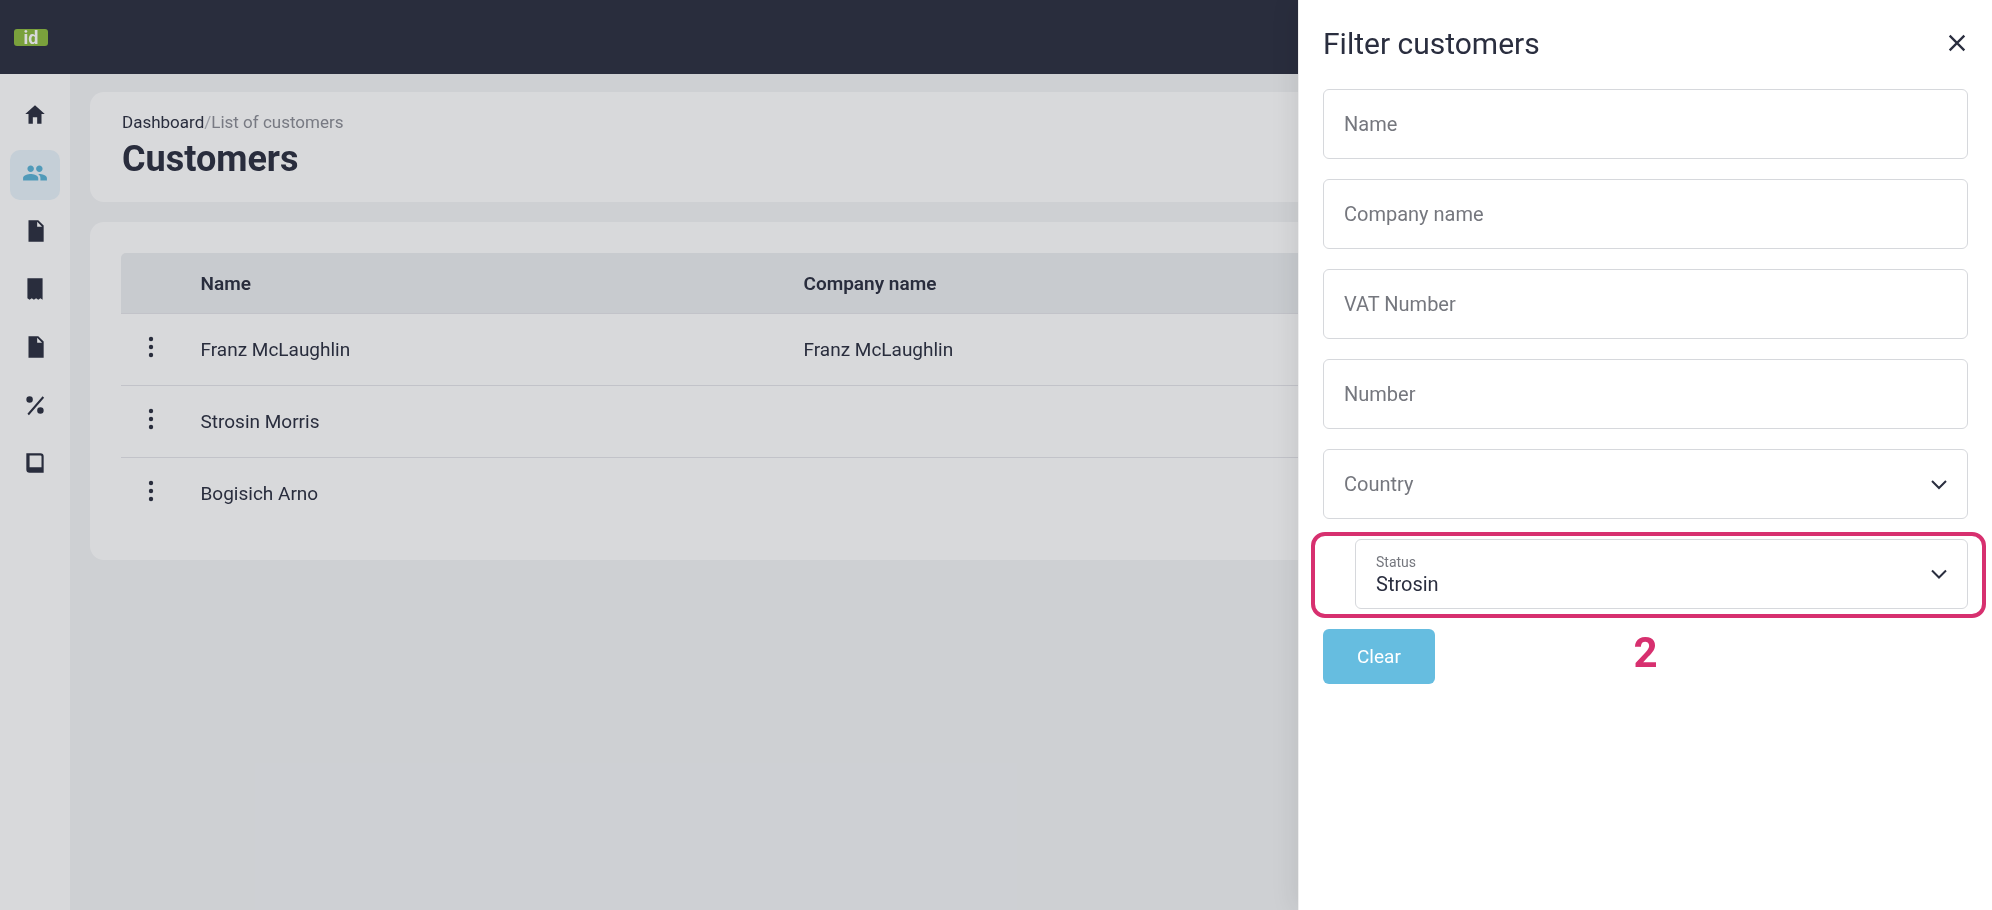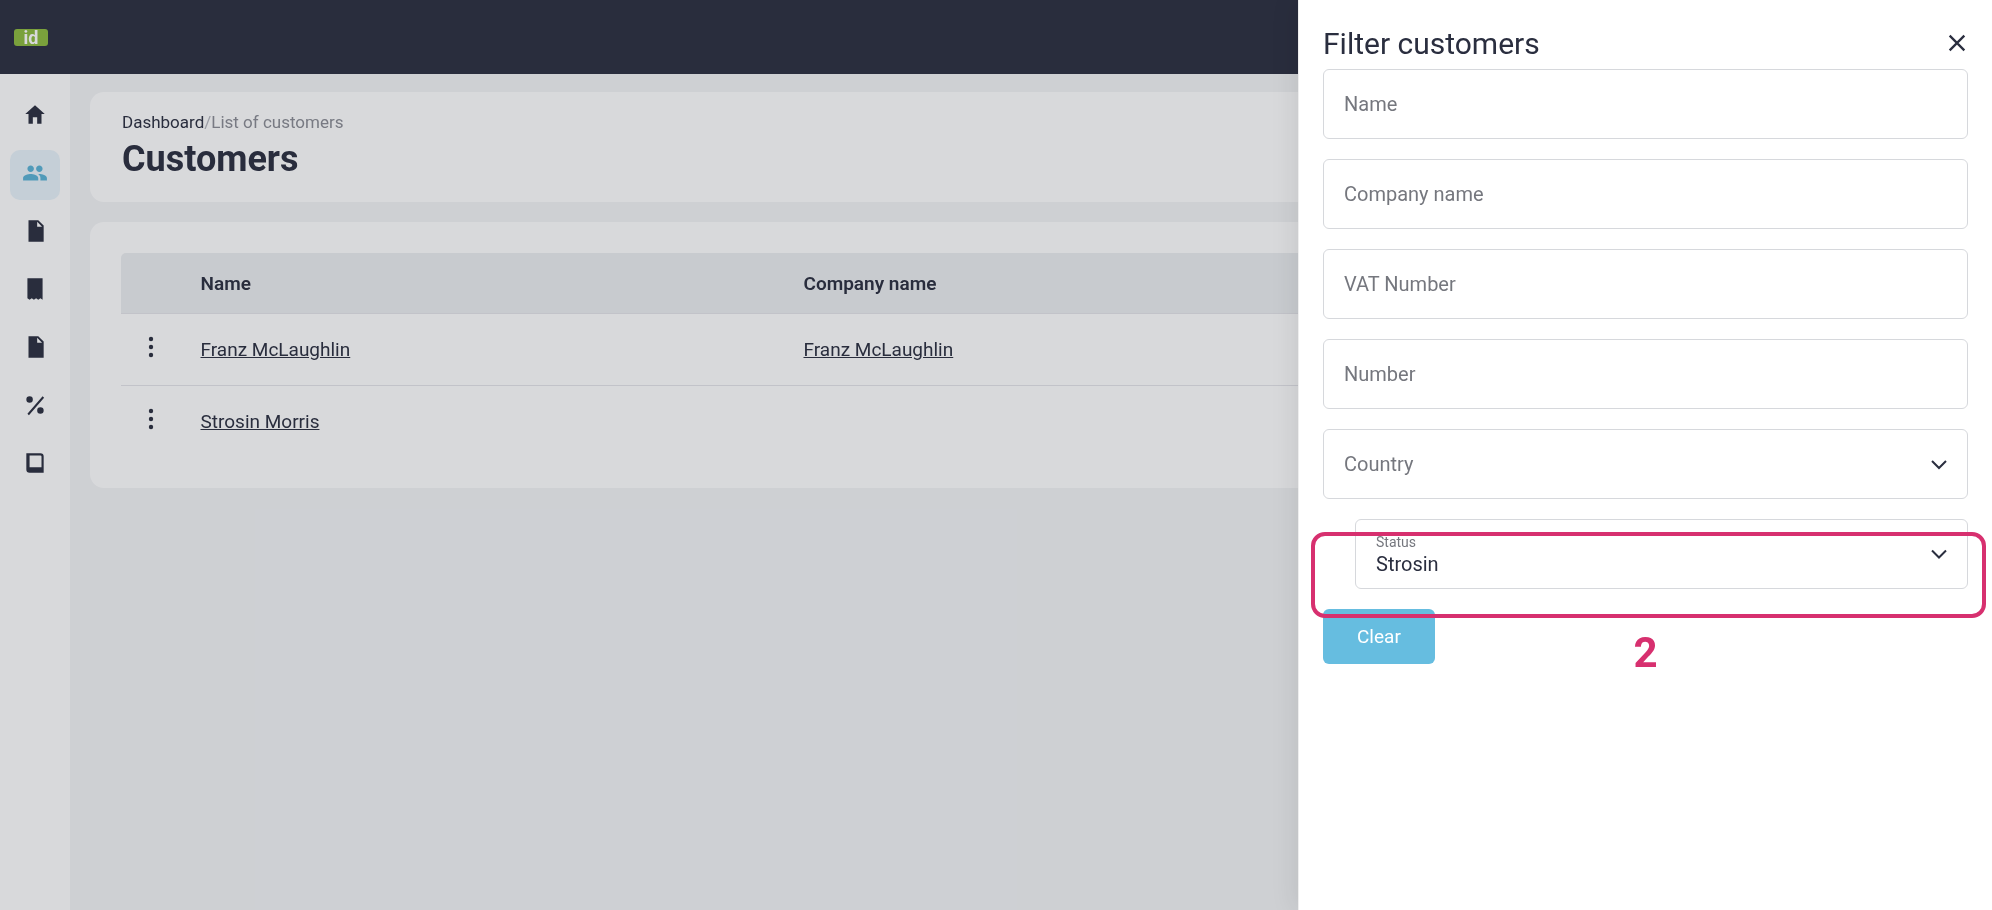--- a/index.html
+++ b/index.html
@@ -125,21 +125,20 @@
   .sort-icon {
     display: inline-block;
     margin-left: 10px;
     vertical-align: middle;
   }
   tbody td {
     padding: 22px 20px;
     border-bottom: 1px solid #e4e5e9;
     font-size: 19px;
     color: #2a2e3f;
-    text-decoration: underline;
   }
   tbody td.actions {
     width: 60px;
     text-align: center;
     color: #2a2e3f;
   }
   .kebab {
     cursor: pointer;
     display: inline-flex;
   }
@@ -168,21 +167,21 @@
     background: #fff;
     z-index: 10;
     padding: 26px 24px;
     box-shadow: -4px 0 24px rgba(0,0,0,0.08);
     border-left: 1px solid #eee;
   }
   .fp-header {
     display: flex;
     align-items: center;
     justify-content: space-between;
-    margin-bottom: 8px;
+    margin-bottom: 28px;
   }
   .fp-title {
     font-size: 30px;
     color: #2a2e3f;
   }
   .close-btn {
     cursor: pointer;
     font-size: 30px;
     color: #2a2e3f;
     background: none;
@@ -368,20 +367,32 @@
                   <svg viewBox="0 0 6 22" fill="currentColor">
                     <circle cx="3" cy="3" r="2.2"></circle>
                     <circle cx="3" cy="11" r="2.2"></circle>
                     <circle cx="3" cy="19" r="2.2"></circle>
                   </svg>
                 </span></td>
               <td>Strosin Morris</td>
               <td></td>
               <td></td>
             </tr>
+            <tr>
+              <td class="actions"><span class="kebab">
+                  <svg viewBox="0 0 6 22" fill="currentColor">
+                    <circle cx="3" cy="3" r="2.2"></circle>
+                    <circle cx="3" cy="11" r="2.2"></circle>
+                    <circle cx="3" cy="19" r="2.2"></circle>
+                  </svg>
+                </span></td>
+              <td>Bogisich Arno</td>
+              <td></td>
+              <td></td>
+            </tr>
           </tbody>
       </table>
     </div>
   </div>
 </div>
 
 <div class="scrim"></div>
 
 <aside class="filter-panel">
   <div class="fp-header">

